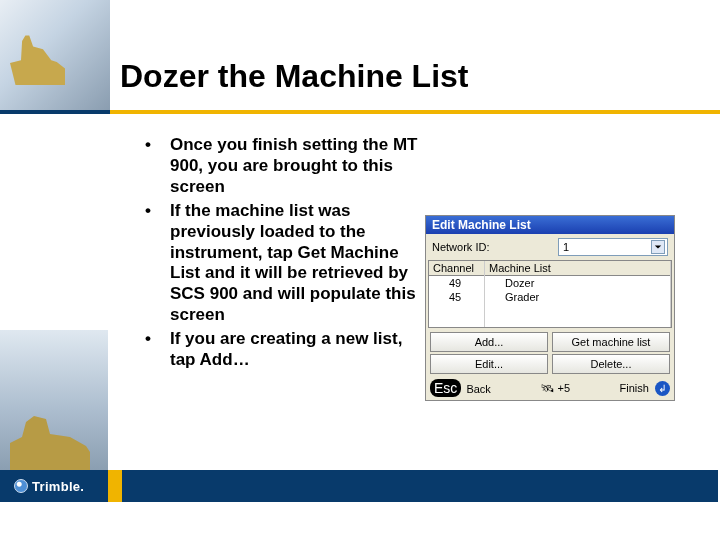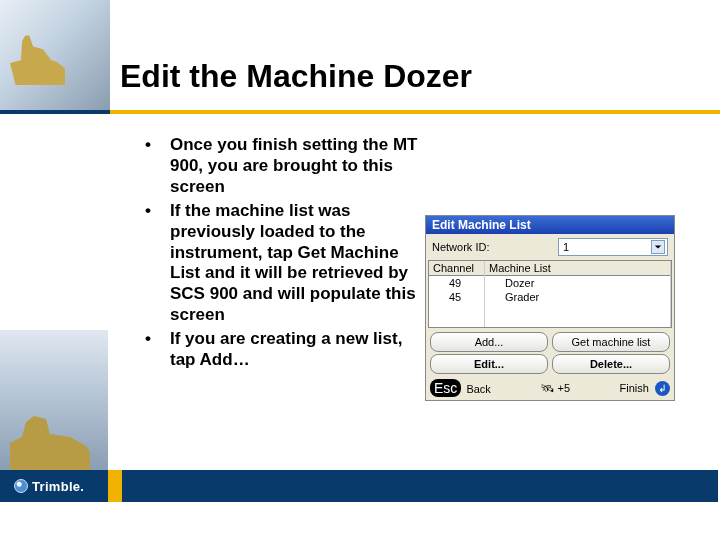--- a/index.html
+++ b/index.html
@@ -111,21 +111,21 @@
   .grid-col.ch{width:56px;}
   .grid-col.nm{flex:1;}
   .grid-head { background:#ece9d8; border-bottom:1px solid #888; padding:1px 4px; font-size:11px;}
   .grid-cell { padding:0 20px; line-height:14px;}
   .btn-row { display:flex; gap:4px; padding:4px 4px 2px;}
   .btn {
     flex:1;
     height:20px;
     background:linear-gradient(#fff,#e6e6e0);
     border:1px solid #888;
-    border-radius:8px;
+    border-radius:0;
     font-size:11px;
     display:flex;align-items:center;justify-content:center;
     cursor:pointer;
   }
   .status-row {
     display:flex; align-items:center; justify-content:space-between;
     padding:3px 4px; font-size:11px;
     background:#ece9d8;
   }
   .pill {
@@ -168,21 +168,21 @@
     border:1px solid #cfe0f2;
   }
 </style>
 </head>
 <body>
 
 <div class="slide">
 
   <div class="header-photo"></div>
 
-  <div class="title">Edit the Machine Dozer</div>
+  <div class="title">Dozer the Machine List</div>
 
   <div class="accent-bar"></div>
 
   <ul class="bullets">
     <li>Once you finish setting the MT 900, you are brought to this screen</li>
     <li>If the machine list was previously loaded to the instrument, tap Get Machine List and it will be retrieved by SCS 900 and will populate this screen</li>
     <li>If you are creating a new list, tap Add…</li>
   </ul>
 
   <div class="screenshot">
@@ -210,21 +210,21 @@
         <div class="grid-head">Machine List</div>
         <div class="grid-cell">Dozer</div>
         <div class="grid-cell">Grader</div>
       </div>
     </div>
 
     <div class="btn-row">
       <div class="btn">Add...</div>
       <div class="btn">Get machine list</div>
     </div>
-    <div class="btn-row" style="padding-top:0;font-weight:bold;">
+    <div class="btn-row" style="padding-top:0;">
       <div class="btn">Edit...</div>
       <div class="btn">Delete...</div>
     </div>
 
     <div class="status-row">
       <span>
         <span class="pill">Esc</span>
         <span>Back</span>
       </span>
       <span>

